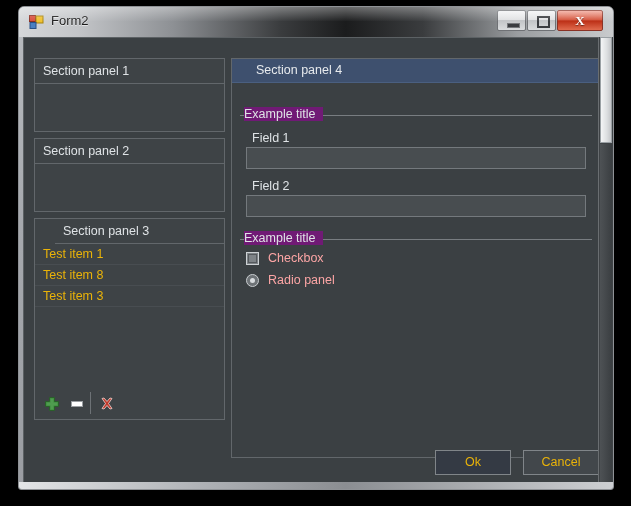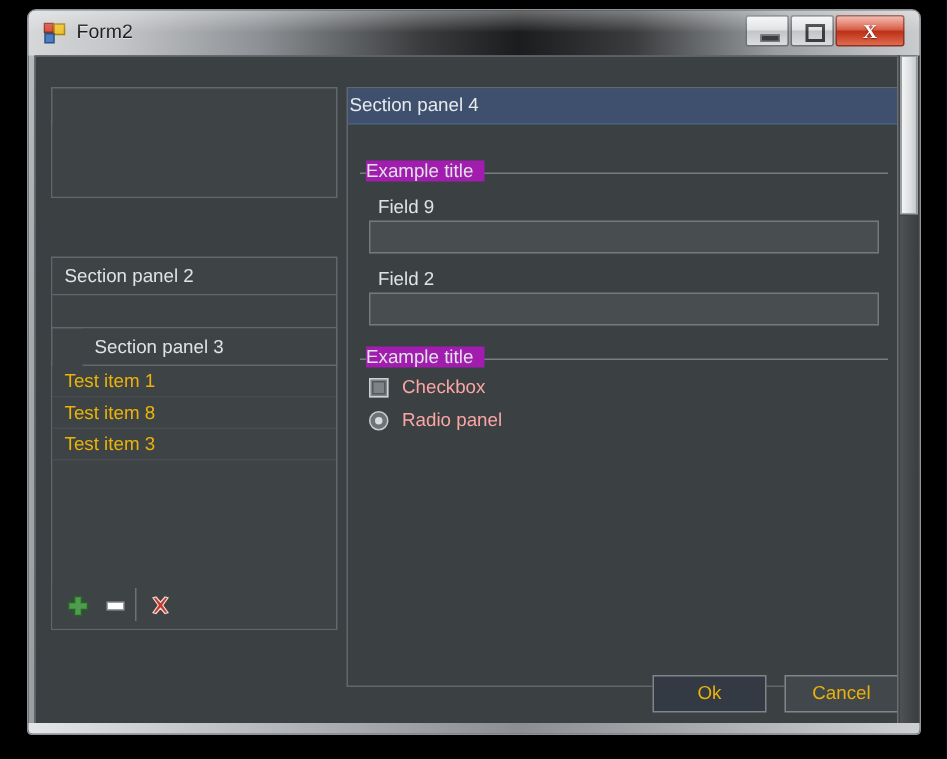--- a/index.html
+++ b/index.html
@@ -149,21 +149,21 @@
     white-space: nowrap;
   }
   .section-body {
     position: absolute;
     left: 0; right: 0;
     top: 25px; bottom: 0;
     background: #3e4346;
   }
 
   #panel1 { left: 10px; top: 20px; width: 191px; height: 74px; }
-  #panel2 { left: 10px; top: 100px; width: 191px; height: 74px; margin-top: 33px; }
+  #panel2 { left: 10px; top: 100px; width: 191px; height: 74px; }
   #panel3 { left: 10px; top: 180px; width: 191px; height: 202px; padding-left: 20px; }
 
   
   .list-item {
     height: 20px;
     line-height: 20px;
     padding-left: 8px;
     font-size: 12.5px;
     color: #eab308;
     border-bottom: 1px solid #484d51;
@@ -204,41 +204,41 @@
     top: 20px;
     width: 370px;
     height: 400px;
     border: 1px solid #62676b;
     background: #3b4043;
     box-sizing: border-box;
   }
   #panel4-header {
     height: 23px;
     line-height: 23px;
-    padding-left: 1px;
+    padding-left: 24px;
     font-size: 12.5px;
     color: #e7eaed;
     background: #3e506e;
     border-bottom: 1px solid #4a5f80;
     white-space: nowrap;
   }
 
   .group {
     position: absolute;
     left: 8px;
     right: 8px;
     height: 16px;
   }
   .group-label {
     position: absolute;
     left: 4px;
     top: 0;
     font-size: 12.5px;
     color: #dfe3e6;
-    background: #a21caf;
+    background: #701a75;
     padding-right: 7px;
     white-space: nowrap;
   }
   .group-rule {
     position: absolute;
     left: 0; right: 0;
     top: 8px;
     height: 1px;
     background: #787d81;
   }
@@ -408,20 +408,21 @@
       <span class="glyph-max"></span>
     </div>
     <div class="winbtn" id="btn-close">
       <span class="glyph-close">X</span>
     </div>
   </div>
 
   <div id="client">
 
     <div class="section-panel" id="panel1">
+      <div class="section-header">Section panel 1</div>
       <div class="section-body"></div>
     </div>
 
     <div class="section-panel" id="panel2">
       <div class="section-header">Section panel 2</div>
       <div class="section-body"></div>
     </div>
 
     <div class="section-panel" id="panel3">
       <div class="section-header">Section panel 3</div>
@@ -447,21 +448,21 @@
     </div>
 
     <div id="panel4">
       <div id="panel4-header">Section panel 4</div>
 
       <div class="group" id="group1">
         <span class="group-rule"></span>
         <span class="group-label">Example title</span>
       </div>
 
-      <div class="field-label" id="label-field1">Field 9</div>
+      <div class="field-label" id="label-field1">Field 1</div>
       <input class="text-input" id="input-field1" type="text" value="" placeholder="" style="">
 
       <div class="field-label" id="label-field2">Field 2</div>
       <input class="text-input" id="input-field2" type="text" value="" placeholder="" style="">
 
       <div class="group" id="group2">
         <span class="group-rule"></span>
         <span class="group-label">Example title</span>
       </div>
 

